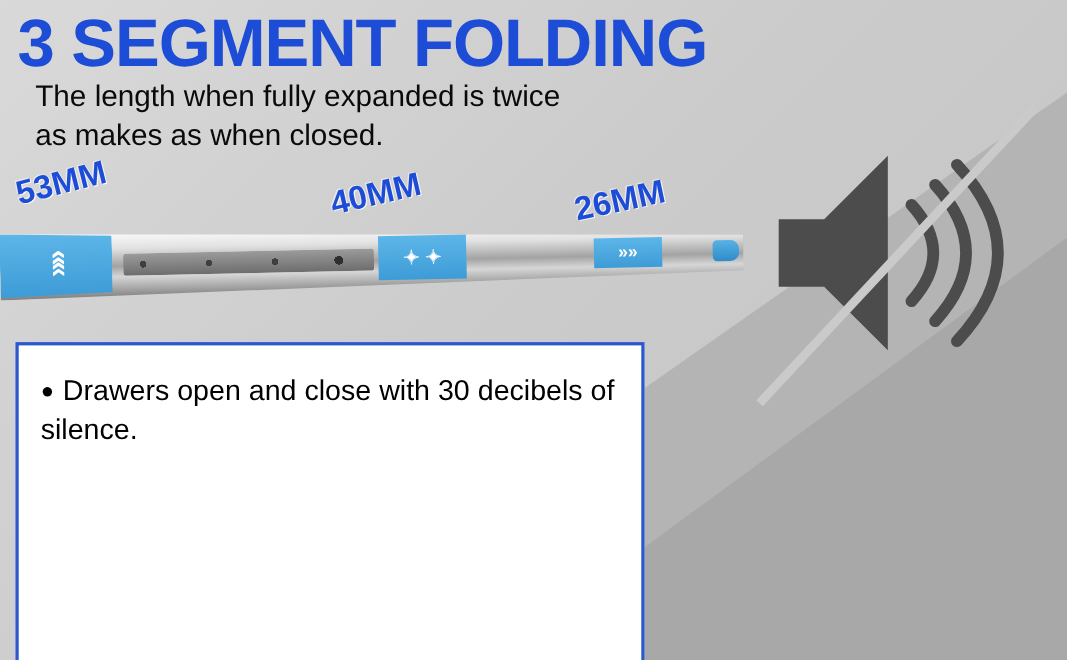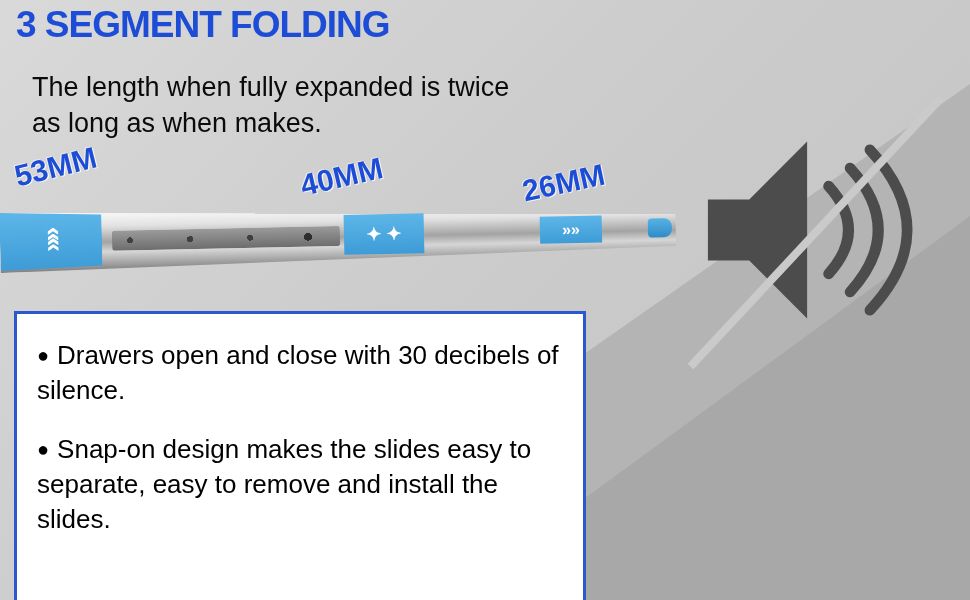--- a/index.html
+++ b/index.html
@@ -11,21 +11,21 @@
   
   .bg-dark1{position:absolute;inset:0;background:#b4b4b4;
     clip-path:polygon(100% 14%,100% 100%,24% 100%);}
   .bg-dark2{position:absolute;inset:0;background:#a8a8a8;
     clip-path:polygon(100% 36%,100% 100%,46% 100%);}
   .slash{position:absolute;left:812px;top:48px;width:8px;height:368px;
     background:#cacaca;transform:rotate(43deg);z-index:5;}
 
   
   .title{position:absolute;left:16px;top:4px;margin:0;
-    font-size:37px;font-weight:bold;letter-spacing:-1px;color:#1d4cd6;z-index:6;}
+    font-size:61px;font-weight:bold;letter-spacing:-1px;color:#1d4cd6;z-index:6;}
   .subtitle{position:absolute;left:32px;top:70px;margin:0;
     font-size:27px;line-height:1.32;color:#0a0a0a;z-index:6;}
 
   
   .measure{position:absolute;font-size:30px;font-weight:bold;color:#1d4cd6;
     text-shadow:1px 1px 0 rgba(255,255,255,.85), -1px -1px 0 rgba(255,255,255,.5);
     z-index:6;}
   .m1{left:14px;top:150px;transform:rotate(-14deg);}
   .m2{left:300px;top:160px;transform:rotate(-13deg);}
   .m3{left:522px;top:166px;transform:rotate(-12deg);}
@@ -69,21 +69,21 @@
 </head>
 <body>
 
 <div class="stage">
 
   <div class="bg-dark1"></div>
   <div class="bg-dark2"></div>
 
   <h1 class="title">3 SEGMENT FOLDING</h1>
 
-  <p class="subtitle"><span>The length when fully expanded is twice</span><br><span>as long as when makes.</span></p>
+  <p class="subtitle"><span>The length when fully expanded is twice</span><br><span>as makes as when closed.</span></p>
 
   <div class="measure m1">53MM</div>
   <div class="measure m2">40MM</div>
   <div class="measure m3">26MM</div>
 
   <div class="rail">
     <div class="rail-base"></div>
     <div class="rail-inner"></div>
     <div class="band band1">
       <span class="chev-up">»»</span>
@@ -101,16 +101,15 @@
     <path d="M12 100 H62 L132 30 V244 L62 174 H12 Z" fill="#4c4c4c"></path>
     <path d="M158 84 Q206 137 158 190" stroke="#4c4c4c" stroke-width="13" fill="none" stroke-linecap="round"></path>
     <path d="M184 62 Q252 137 184 212" stroke="#4c4c4c" stroke-width="13" fill="none" stroke-linecap="round"></path>
     <path d="M208 40 Q298 137 208 234" stroke="#4c4c4c" stroke-width="13" fill="none" stroke-linecap="round"></path>
   </svg>
 
   <div class="slash"></div>
 
   <div class="feature-box">
     <p><span class="dot">●</span><span>Drawers open and close with 30 decibels of silence.</span></p>
-    <p><span class="dot">●</span><span>Snap-on design makes the slides easy to separate, easy to remove and install the slides.</span></p>
   </div>
 
 </div>
 
 </body></html>

